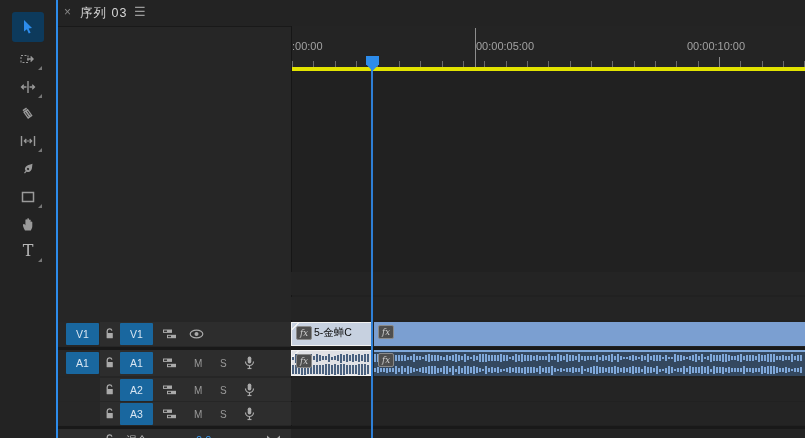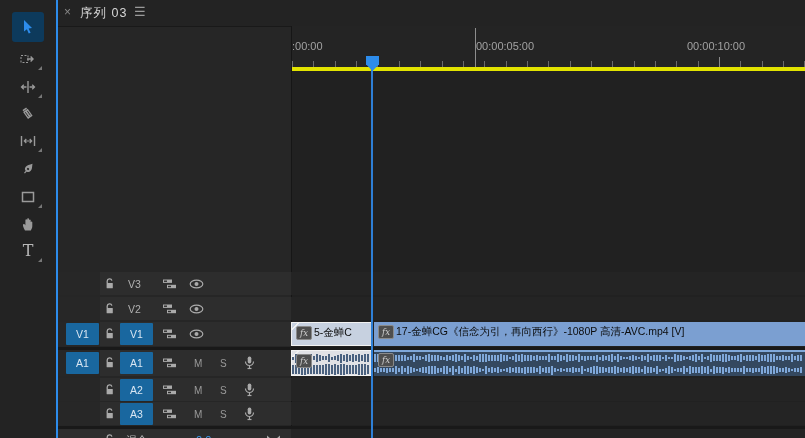--- a/index.html
+++ b/index.html
@@ -237,72 +237,24 @@
   </div>
   <div id="major-line" class="abs"></div>
   <div id="workarea" class="abs"></div>
 
   <div id="header-bg" class="abs"></div>
   <div id="content-bg" class="abs"></div>
   <div id="header-divider" class="abs"></div>
 
   <div class="trackrow" style="top:272px;height:23px">
     <div class="row-body"></div>
-    <div class="row-head">
-      <div class="srccol"></div>
-      <div class="hicon" style="left:46px">
-        <svg width="12" height="13" viewBox="0 0 12 13">
-            <path d="M3.2 5.5 V3.6 A2.4 2.4 0 0 1 7.9 3.1" fill="none" stroke="#aaa" stroke-width="1.3"></path>
-            <rect x="2.6" y="5.5" width="6.2" height="5.3" rx=".6" fill="#aaa"></rect>
-          </svg>
-      </div>
-      <span class="tname" style="left:70px">V3</span>
-      <div class="hicon" style="left:104px">
-        <svg width="15" height="12" viewBox="0 0 15 12">
-            <rect x="1" y="1.5" width="9" height="3.4" fill="#aaa"></rect>
-            <rect x="5" y="6.8" width="9" height="3.4" fill="#aaa"></rect>
-            <rect x="2" y="2.5" width="3" height="1.4" fill="#2d2d2d"></rect>
-            <rect x="6" y="7.8" width="3" height="1.4" fill="#2d2d2d"></rect>
-          </svg>
-      </div>
-      <div class="hicon" style="left:131px">
-        <svg width="15" height="11" viewBox="0 0 15 11">
-            <ellipse cx="7.5" cy="5.5" rx="6.3" ry="3.9" fill="none" stroke="#aaa" stroke-width="1.2"></ellipse>
-            <circle cx="7.5" cy="5.5" r="2" fill="#aaa"></circle>
-          </svg>
-      </div>
-    </div>
   </div>
 
   <div class="trackrow" style="top:297px;height:23px">
     <div class="row-body"></div>
-    <div class="row-head">
-      <div class="srccol"></div>
-      <div class="hicon" style="left:46px">
-        <svg width="12" height="13" viewBox="0 0 12 13">
-            <path d="M3.2 5.5 V3.6 A2.4 2.4 0 0 1 7.9 3.1" fill="none" stroke="#aaa" stroke-width="1.3"></path>
-            <rect x="2.6" y="5.5" width="6.2" height="5.3" rx=".6" fill="#aaa"></rect>
-          </svg>
-      </div>
-      <span class="tname" style="left:70px">V2</span>
-      <div class="hicon" style="left:104px">
-        <svg width="15" height="12" viewBox="0 0 15 12">
-            <rect x="1" y="1.5" width="9" height="3.4" fill="#aaa"></rect>
-            <rect x="5" y="6.8" width="9" height="3.4" fill="#aaa"></rect>
-            <rect x="2" y="2.5" width="3" height="1.4" fill="#2d2d2d"></rect>
-            <rect x="6" y="7.8" width="3" height="1.4" fill="#2d2d2d"></rect>
-          </svg>
-      </div>
-      <div class="hicon" style="left:131px">
-        <svg width="15" height="11" viewBox="0 0 15 11">
-            <ellipse cx="7.5" cy="5.5" rx="6.3" ry="3.9" fill="none" stroke="#aaa" stroke-width="1.2"></ellipse>
-            <circle cx="7.5" cy="5.5" r="2" fill="#aaa"></circle>
-          </svg>
-      </div>
-    </div>
   </div>
 
   <div class="trackrow" style="top:322px;height:24px">
     <div class="row-body"></div>
     <div class="row-head">
       <div class="srccol">
         <span class="badge" style="left:8px">V1</span>
       </div>
       <div class="hicon" style="left:46px">
         <svg width="12" height="13" viewBox="0 0 12 13">
@@ -450,21 +402,20 @@
     </div>
   </div>
 
   <div class="clip vclip sel" style="left:291px;top:322px;width:81px;height:24px">
     <span class="notch"></span>
     <span class="fx">fx</span>
     <span class="cliplabel">5-金蝉C</span>
   </div>
   <div class="clip vclip" style="left:374px;top:322px;width:431px;height:24px">
     <span class="fx">fx</span>
-    <span class="cliplabel">17-金蝉CG《信念为引，再向西行》-1080P 高清-AVC.mp4 [V]</span>
   </div>
 
   <div class="clip aclip sel" style="left:291px;top:350px;width:81px;height:26px">
     <span class="notch"></span>
     <div class="wave" style="top:2px;height:10px;color:#4a617f">
         <i style="height:30%"></i>
         <i style="height:90%"></i>
         <i style="height:34%"></i>
         <i style="height:66%"></i>
         <i style="height:54%"></i>

